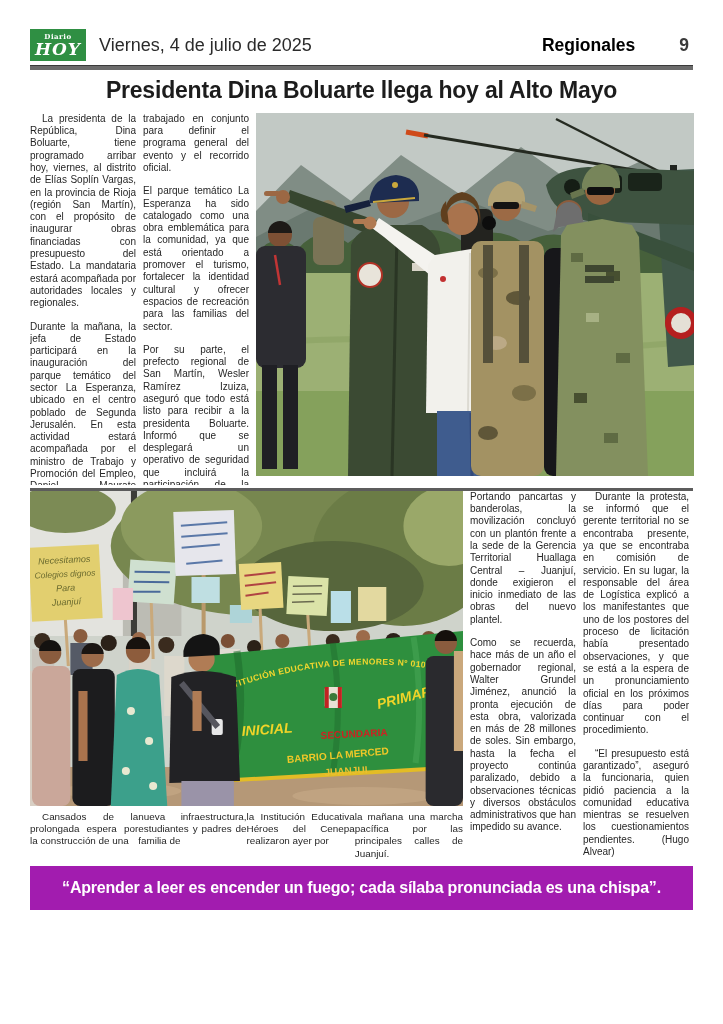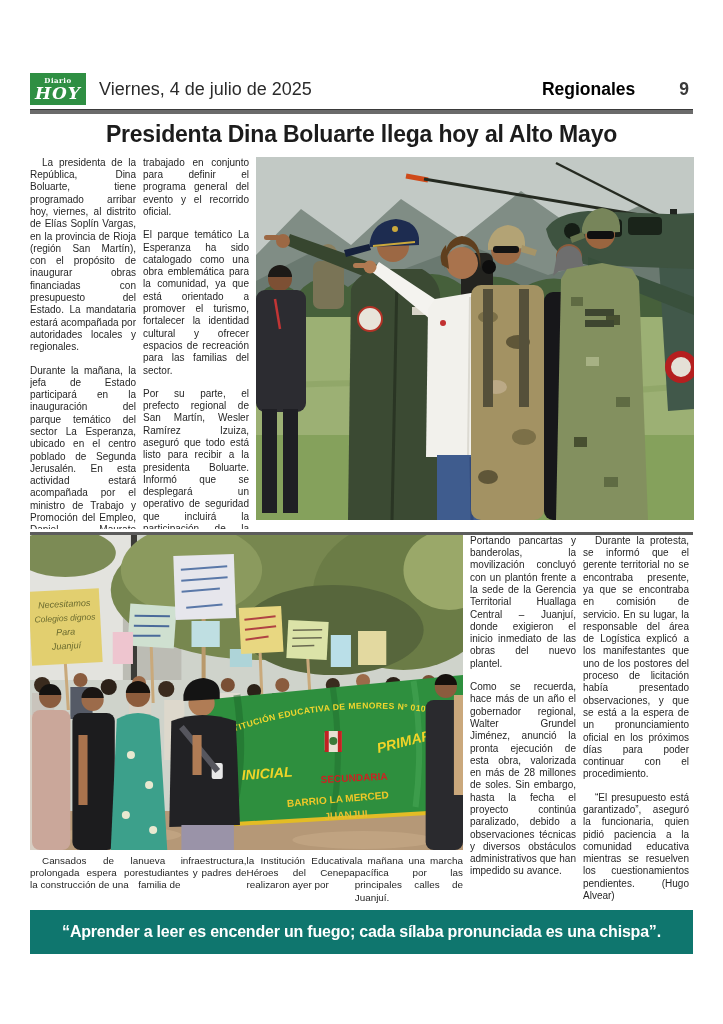--- a/index.html
+++ b/index.html
@@ -1,17 +1,17 @@
 <!DOCTYPE html>
 <html><head>
 <meta charset="utf-8">
 <style>
   html,body{margin:0;padding:0;background:#ffffff;}
   .page{position:relative;width:723px;height:1024px;background:#fff;box-sizing:border-box;
-        padding:72px 30px 0 30px;font-family:"Liberation Sans",sans-serif;color:#222;overflow:hidden;}
+        padding:28px 30px 0 30px;font-family:"Liberation Sans",sans-serif;color:#222;overflow:hidden;}
   
   .masthead{display:flex;align-items:center;height:34px;}
   .logo{width:56px;height:32px;background:#2f8f43;color:#fff;display:flex;flex-direction:column;
         align-items:center;justify-content:center;line-height:1;}
   .logo-top{font-size:7px;font-weight:bold;letter-spacing:.5px;margin-bottom:1px;font-family:"DejaVu Serif",serif;}
   .logo-main{font-size:17px;font-weight:bold;font-family:"DejaVu Serif",serif;letter-spacing:1px;font-style:italic;}
   .date{font-size:18px;color:#2b2b2b;margin-left:13px;}
   .spacer{flex:1;}
   .section{font-size:17.5px;font-weight:bold;color:#000000;}
   .pageno{font-size:17.5px;font-weight:bold;color:#3a3a3a;margin-left:44px;margin-right:4px;}
@@ -28,21 +28,21 @@
   .col{width:106px;flex:0 0 106px;overflow:hidden;}
   .col p{margin:0 0 11px 0;font-size:10px;line-height:1.23;text-align:justify;color:#262626;}
   p.ind{text-indent:12px;}
   figure{margin:0;}
   .photo1{width:438px;height:363px;flex:0 0 438px;overflow:hidden;}
   .photo2{width:433px;height:315px;overflow:hidden;}
   .left-block{width:433px;flex:0 0 433px;}
   .caption-cols{display:flex;gap:0;margin-top:5px;}
   .caption-cols p{flex:1;margin:0;font-size:9.9px;line-height:1.24;text-align:justify;color:#262626;}
   
-  .quote-banner{margin-top:7px;height:44px;background:#0f766e;display:flex;align-items:center;justify-content:center;}
+  .quote-banner{margin-top:7px;height:44px;background:#a21caf;display:flex;align-items:center;justify-content:center;}
   .quote-banner span{color:#fff;font-weight:bold;font-size:16px;letter-spacing:-.2px;}
   svg text{font-family:"Liberation Sans",sans-serif;}
 </style>
 </head>
 <body>
 
 <div class="page">
 
   <header class="masthead">
     <div class="logo">

